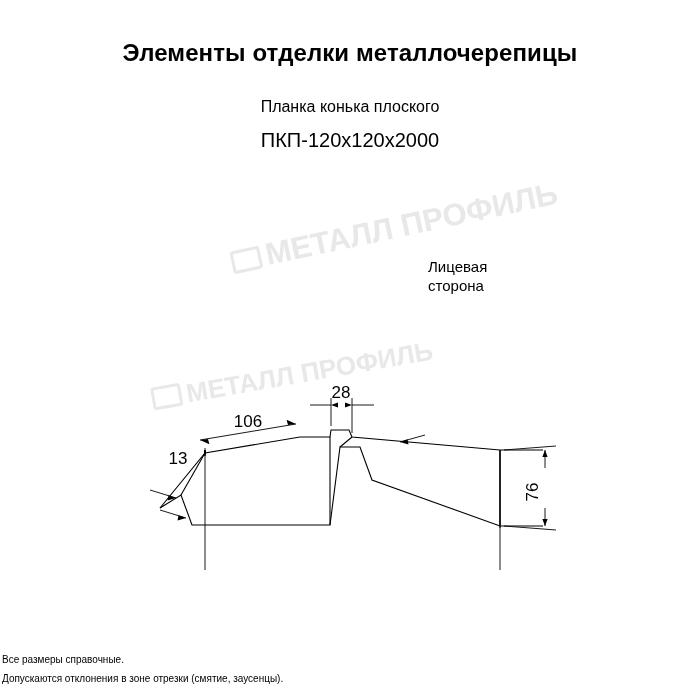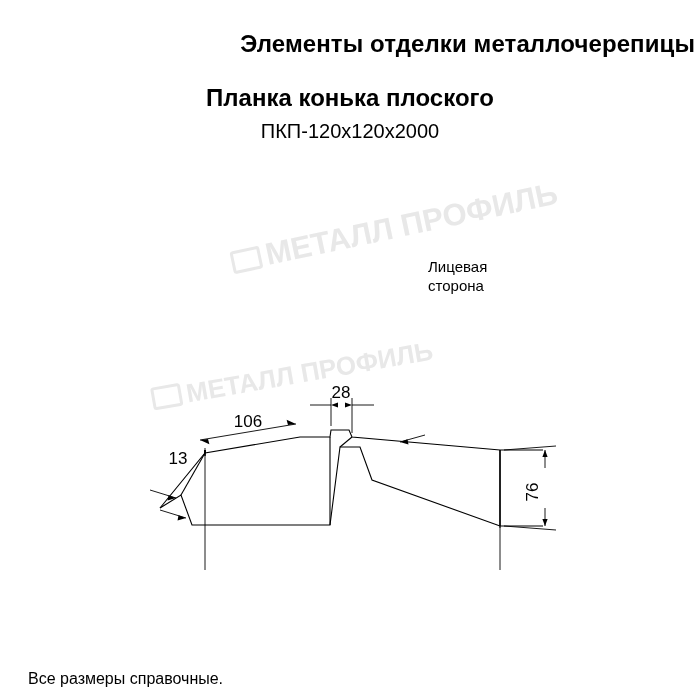--- a/index.html
+++ b/index.html
@@ -25,26 +25,25 @@
     top: 24px;
     left: 0;
     width: 700px;
     text-align: center;
   }
   .main-title {
     font-size: 24px;
     font-weight: bold;
     letter-spacing: 0.1px;
     line-height: 30px;
-    margin: 5px;
-    text-align: right;
+    margin: 14px;
   }
   .sub-title {
-    font-size: 24px;
-    font-weight: bold;
+    font-size: 16px;
+    font-weight: normal;
     line-height: 26px;
     margin: 0;
     margin-top: 26px;
     text-align: center;
   }
   .sub-title2 {
     font-size: 20px;
     font-weight: normal;
     line-height: 26px;
     margin: 16px;
@@ -52,23 +51,23 @@
   }
   .drawing {
     position: absolute;
     top: 150px;
     left: 0;
     width: 700px;
     height: 420px;
   }
   .footer {
     position: absolute;
-    left: 28px;
+    left: 2px;
     bottom: 12px;
-    font-size: 16px;
+    font-size: 10px;
     line-height: 19px;
   }
   .footer div {
     white-space: nowrap;
   }
   .wm {
     position: absolute;
     font-family: "Liberation Sans", sans-serif;
     font-weight: bold;
     color: #e8e8e8;
@@ -194,15 +193,16 @@
         <path d="M 400,292 l 7.5,-2.8 l 1.0,5.4 z" fill="#000000" stroke="none"></path>
       </g>
       <text x="428" y="122" font-size="15">Лицевая</text>
       <text x="428" y="141" font-size="15">сторона</text>
 
     </svg>
   </div>
 
   <div class="footer">
     <div>Все размеры справочные.</div>
+    <div>Допускаются отклонения в зоне отрезки (смятие, заусенцы).</div>
   </div>
 
 </div>
 
 </body></html>

